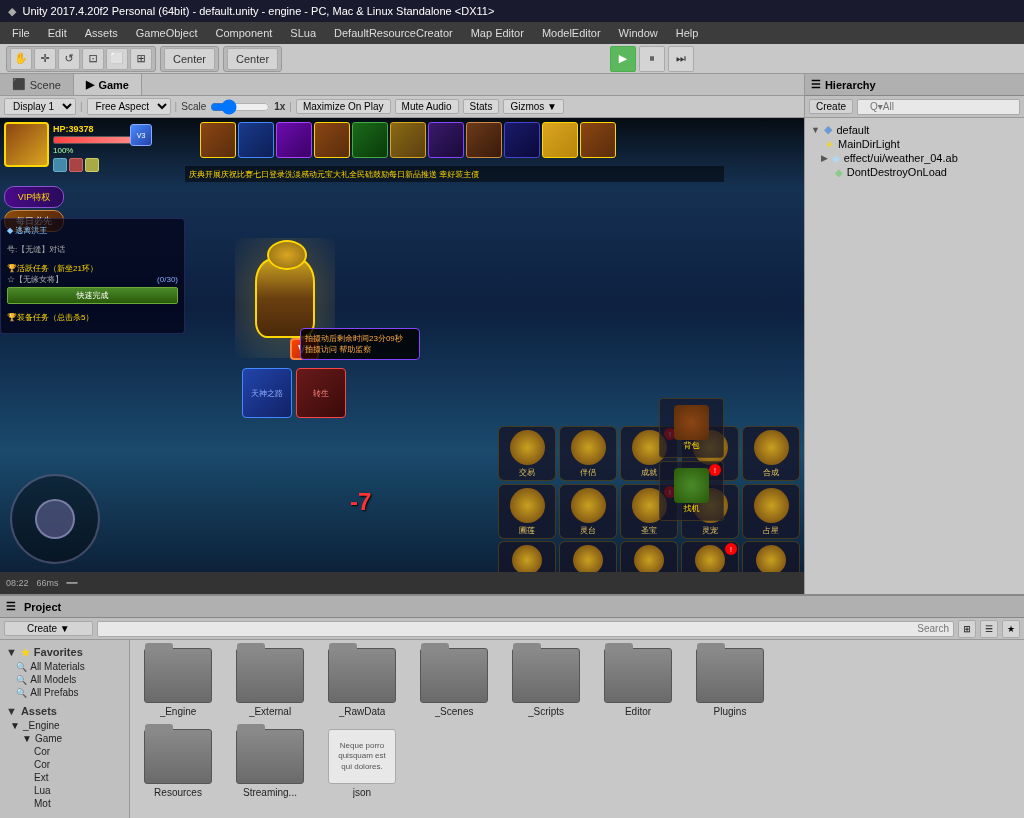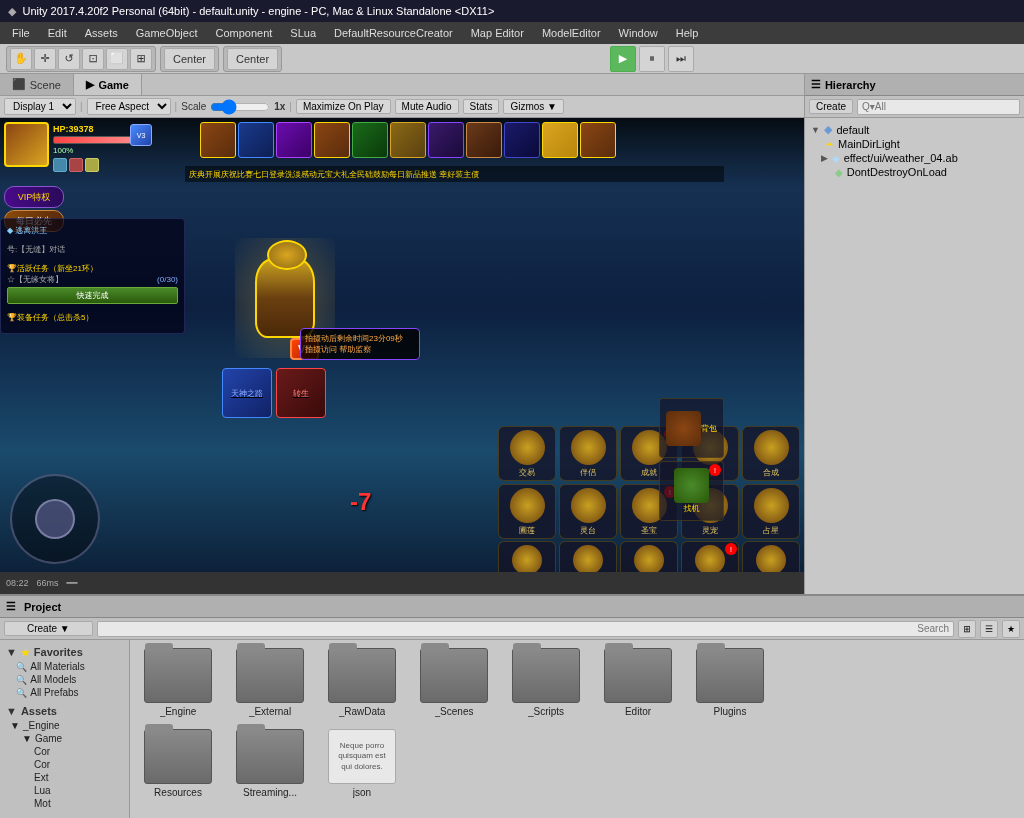--- a/index.html
+++ b/index.html
@@ -249,21 +249,21 @@
       font-size: 10px;
     }
     .hierarchy-create-btn {
       padding: 1px 6px;
       background: #d4d4d4; border: 1px solid #aaa; border-radius: 2px;
       cursor: pointer; font-size: 10px;
     }
     .search-box {
       flex: 1; height: 16px;
       background: #e8e8e8; border: 1px solid #aaa; border-radius: 2px;
-      padding: 0 4px; font-size: 10px;
+      padding: 0 12px; font-size: 10px;
     }
     #hierarchy-tree {
       flex: 1; padding: 4px 0;
       overflow-y: auto;
     }
     .tree-item {
       padding: 1px 6px;
       font-size: 11px;
       cursor: pointer;
       display: flex; align-items: center; gap: 4px;
@@ -625,21 +625,21 @@
           <div style="position:absolute;top:220px;left:290px;background:linear-gradient(135deg,#ff4400,#aa2200);border:2px solid #ff8844;border-radius:4px;padding:2px 6px;">
             <span style="color:#fff;font-size:11px;font-weight:bold">V3</span>
           </div>
 
           <div style="position:absolute;top:210px;left:300px;background:rgba(0,0,0,0.8);border:1px solid #8844ff;border-radius:4px;padding:4px;width:120px;">
             <div style="color:#ffaa44;font-size:8px">拍摄动后剩余时间23分09秒<br>拍摄访问 帮助监察</div>
           </div>
 
           <div class="damage-num">-7</div>
 
-          <div style="position:absolute;top:250px;left:222px;display:flex;gap:4px;text-decoration:underline;">
+          <div style="position:absolute;top:250px;left:242px;display:flex;gap:4px;">
             <div style="width:50px;height:50px;background:linear-gradient(135deg,#2244aa,#112266);border:1px solid #4488ff;border-radius:4px;display:flex;align-items:center;justify-content:center;">
               <span style="color:#88aaff;font-size:8px">天神之路</span>
             </div>
             <div style="width:50px;height:50px;background:linear-gradient(135deg,#6a1a1a,#3a0a0a);border:1px solid #ff4444;border-radius:4px;display:flex;align-items:center;justify-content:center;">
               <span style="color:#ff8888;font-size:8px">转生</span>
             </div>
           </div>
 
 
           <div style="position:absolute;right:4px;bottom:55px;display:grid;grid-template-columns:repeat(5,58px);gap:3px;">
@@ -707,21 +707,21 @@
               <div class="bottom-icon-label">养成</div>
               <div class="badge">!</div>
             </div>
             <div class="bottom-icon" style="width:58px;height:50px">
               <div class="bottom-icon-img" style="width:30px;height:30px;"></div>
               <div class="bottom-icon-label">人物</div>
             </div>
           </div>
 
           <div style="position:absolute;right:80px;top:280px;display:flex;flex-direction:column;gap:3px;">
-            <div style="width:65px;height:60px;background:rgba(20,20,40,0.7);border:1px solid rgba(100,80,20,0.5);border-radius:4px;display:flex;align-items:center;justify-content:center;text-align:right;">
+            <div style="width:65px;height:60px;background:rgba(20,20,40,0.7);border:1px solid rgba(100,80,20,0.5);border-radius:4px;display:flex;flex-direction:column;align-items:center;justify-content:center;text-align:right;">
               <div style="width:35px;height:35px;background:radial-gradient(circle,#8B4513,#5a2d0c);border-radius:4px"></div>
               <span style="font-size:8px;color:#FFD700">背包</span>
             </div>
             <div style="width:65px;height:60px;background:rgba(20,20,40,0.7);border:1px solid rgba(100,80,20,0.5);border-radius:4px;display:flex;flex-direction:column;align-items:center;justify-content:center;position:relative;">
               <div style="width:35px;height:35px;background:radial-gradient(circle,#4a8a2a,#2a5a0a);border-radius:4px"></div>
               <span style="font-size:8px;color:#FFD700">找机</span>
               <div style="position:absolute;top:2px;right:2px;background:red;color:#fff;font-size:7px;border-radius:50%;width:12px;height:12px;display:flex;align-items:center;justify-content:center">!</div>
             </div>
           </div>
 

